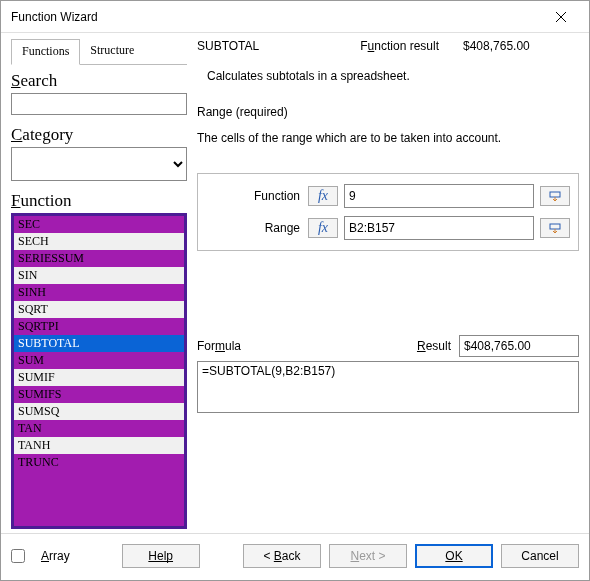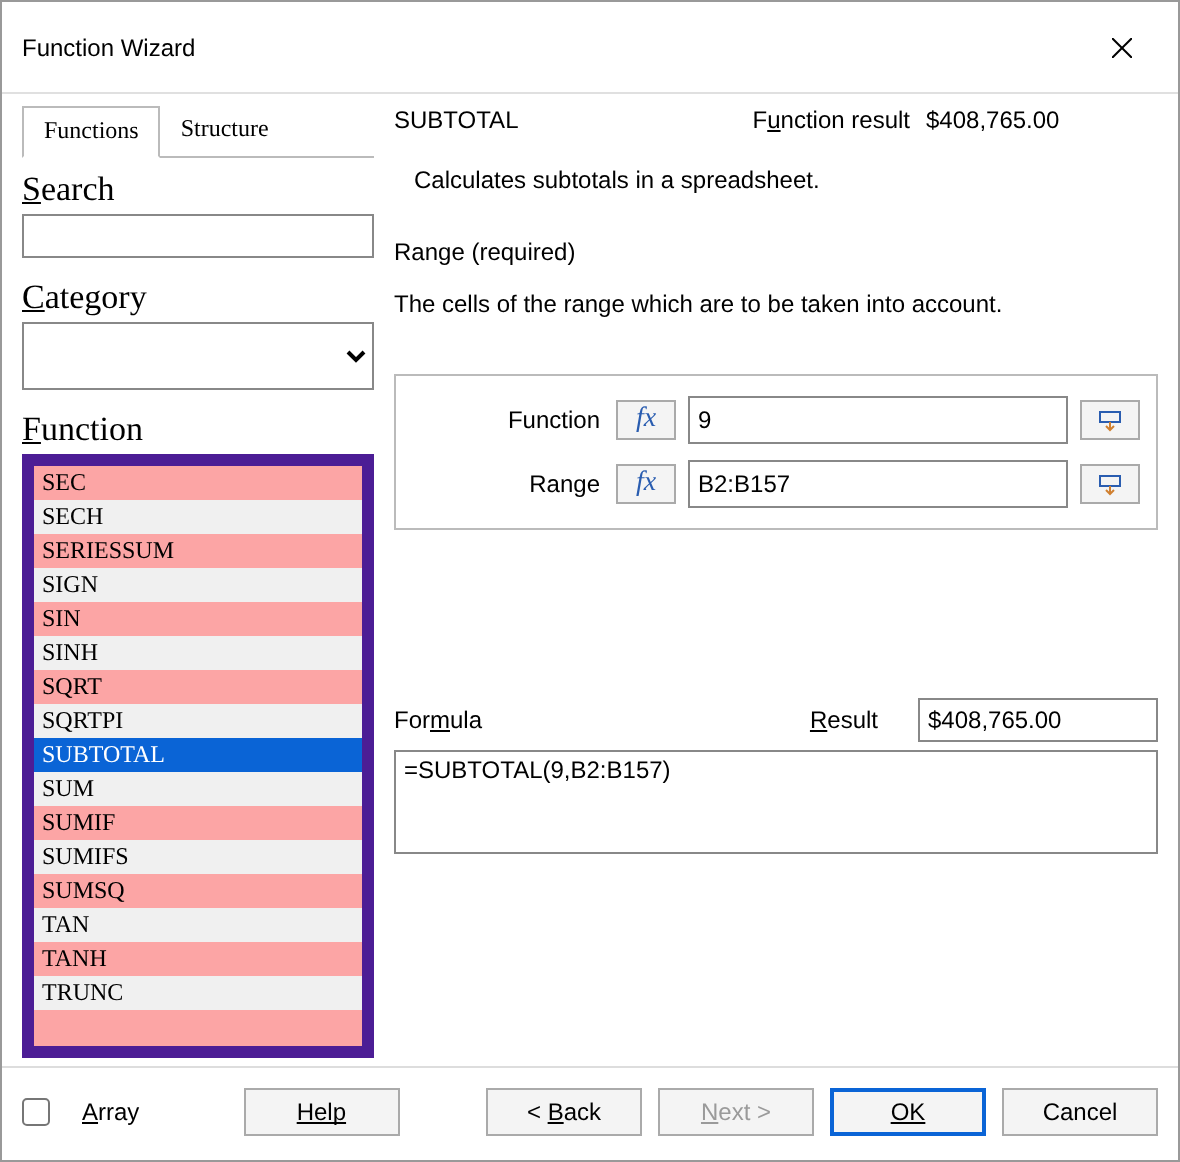--- a/index.html
+++ b/index.html
@@ -1,54 +1,54 @@
 <!DOCTYPE html>
 <html><head>
 <meta charset="utf-8">
 <style>
   * { box-sizing: border-box; margin: 0; padding: 0; }
   body { font-family: "Segoe UI", Tahoma, sans-serif; font-size: 12px; background: #fff; width: 590px; height: 581px; overflow: hidden; }
   .window { border: 1px solid #999; width: 590px; height: 581px; display: flex; flex-direction: column; }
-  .titlebar { height: 46px; display: flex; align-items: center; padding: 0 8px 0 10px; border-bottom: 1px solid #e0e0e0; }
+  .titlebar { height: 32px; display: flex; align-items: center; padding: 0 8px 0 10px; border-bottom: 1px solid #e0e0e0; }
   .titlebar .title { flex: 1; font-size: 12px; }
   .close-btn { width: 40px; height: 28px; display: flex; align-items: center; justify-content: center; cursor: default; }
   .close-btn svg { width: 10px; height: 10px; }
   .content { flex: 1; display: flex; padding: 6px 10px 4px 10px; gap: 10px; }
   .left-col { width: 176px; display: flex; flex-direction: column; font-family: Liberation Serif, serif; }
   .tabs { display: flex; border-bottom: 1px solid #bbb; margin-bottom: 6px; }
   .tab { padding: 4px 10px 5px 10px; font-size: 12px; cursor: default; position: relative; }
   .tab.active { border: 1px solid #bbb; border-bottom: 1px solid #fff; margin-bottom: -1px; background: #fff; }
   .lbl { font-size: 17px; margin-bottom: 2px; }
   .ul { text-decoration: underline; text-decoration-skip-ink: none; }
   .search-box { width: 100%; height: 22px; border: 1px solid #888; padding: 2px 4px; font-family: inherit; font-size: 12px; margin-bottom: 10px; }
   .category-select { width: 100%; height: 15px; border: 1px solid #888; font-family: inherit; font-size: 12px; padding: 16px 2px; margin-bottom: 10px; background: #fff; }
-  .func-list-wrap { flex: 1; border: 6px solid #4c1d95; overflow-y: scroll; background: #fca5a5; }
+  .func-list-wrap { flex: 1; border: 3px solid #4c1d95; overflow-y: scroll; background: #a21caf; }
   .func-list { list-style: none; }
   .func-list li { padding: 1px 4px; font-size: 12px; cursor: default; }
   .func-list li:nth-child(even) { background: #f0f0f0; }
   .func-list li.selected { background: #0a64d6; color: #fff; }
   .right-col { flex: 1; display: flex; flex-direction: column; }
   .top-row { display: flex; align-items: center; padding-bottom: 8px; }
   .fn-name { font-size: 12px; }
   .spacer { flex: 1; }
-  .result-lbl { font-size: 12px; margin-right: 4px; }
+  .result-lbl { font-size: 12px; margin-right: 20px; }
   .result-val { width: 120px; text-align: left; font-size: 12px; padding-left: 4px; }
   .desc { font-size: 12px; padding: 8px 0 22px 10px; }
   .arg-head { font-size: 12px; margin-bottom: 12px; }
   .arg-desc { font-size: 12px; margin-bottom: 28px; }
   .args-grid { border: 1px solid #bbb; padding: 10px 8px; display: flex; flex-direction: column; gap: 8px; margin-bottom: 84px; }
   .arg-row { display: flex; align-items: center; gap: 6px; }
   .arg-label { width: 96px; text-align: right; font-size: 12px; padding-right: 2px; }
   .fx-btn, .shrink-btn { width: 30px; height: 20px; border: 1px solid #aaa; background: #f4f4f4; display: flex; align-items: center; justify-content: center; cursor: default; }
   .fx-btn span { font-style: italic; font-family: "Times New Roman", serif; color: #2a5db0; font-size: 14px; }
   .arg-input { flex: 1; height: 24px; border: 1px solid #888; padding: 2px 4px; font-family: inherit; font-size: 12px; }
   .shrink-btn svg { width: 14px; height: 14px; }
   .formula-head { display: flex; align-items: center; margin-bottom: 4px; }
   .formula-head .lbl2 { font-size: 12px; }
-  .formula-head .reslbl { font-size: 12px; margin-right: 20px; }
+  .formula-head .reslbl { font-size: 12px; margin-right: 8px; }
   .formula-head .resval { width: 120px; border: 1px solid #888; height: 22px; padding: 2px 4px; font-size: 12px; font-family: inherit; }
   .formula-box { width: 100%; height: 52px; border: 1px solid #888; padding: 2px 4px; font-family: inherit; font-size: 12px; resize: none; overflow-y: scroll; }
   .bottom { border-top: 1px solid #ddd; padding: 10px 10px 12px 10px; display: flex; align-items: center; gap: 8px; }
   .array-check { display: flex; align-items: center; gap: 16px; font-size: 12px; }
   .array-check input { width: 14px; height: 14px; }
   .btn { width: 78px; height: 24px; border: 1px solid #aaa; background: #f4f4f4; font-family: inherit; font-size: 12px; cursor: default; }
   .btn.primary { border: 2px solid #0a64d6; }
   .btn.disabled { color: #9a9a9a; }
   .bottom .spacer2 { width: 36px; }
   ::-webkit-scrollbar { width: 16px; }
@@ -80,21 +80,20 @@
       <div class="lbl"><span class="ul">C</span>ategory</div>
       <select class="category-select">
         <option selected="">Mathematical</option>
       </select>
       <div class="lbl"><span class="ul">F</span>unction</div>
       <div class="func-list-wrap">
         <ul class="func-list" id="func-list">
             <li>SEC</li>
             <li>SECH</li>
             <li>SERIESSUM</li>
-            <li>SIGN</li>
             <li>SIN</li>
             <li>SINH</li>
             <li>SQRT</li>
             <li>SQRTPI</li>
             <li class="selected">SUBTOTAL</li>
             <li>SUM</li>
             <li>SUMIF</li>
             <li>SUMIFS</li>
             <li>SUMSQ</li>
             <li>TAN</li>

